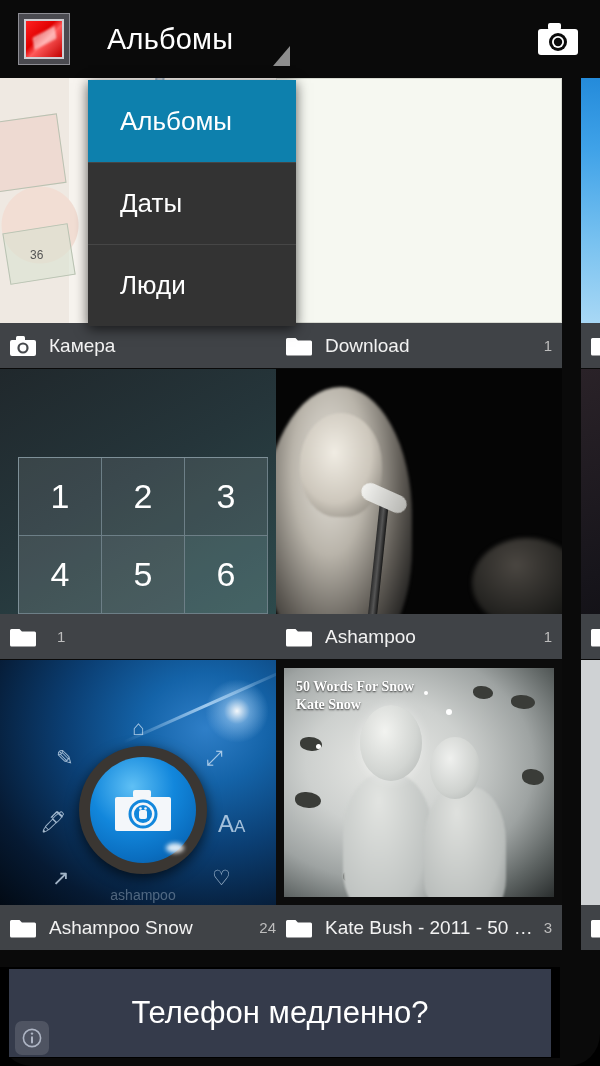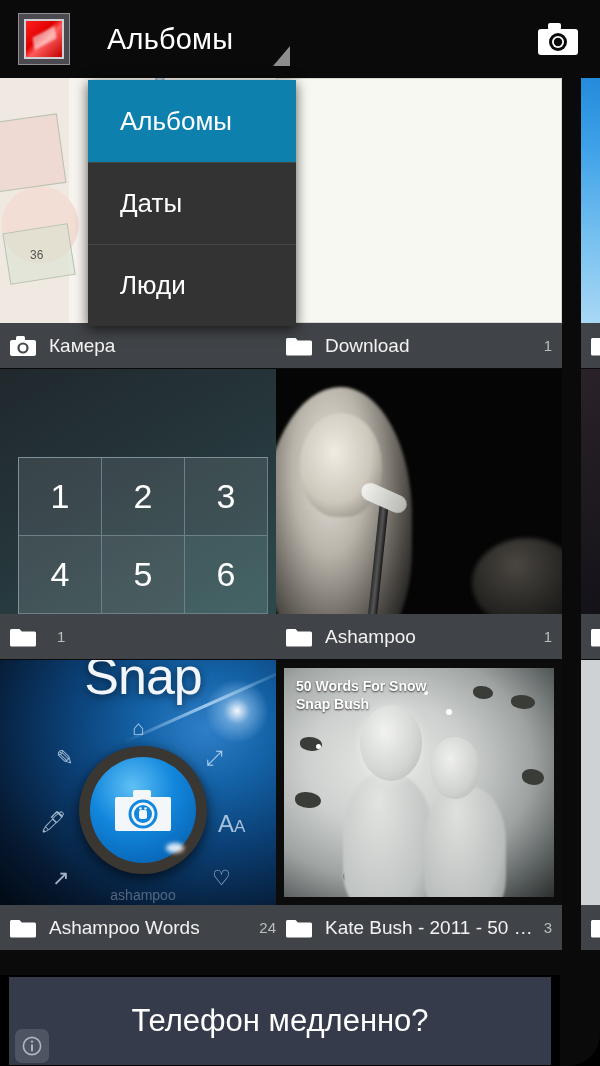--- a/index.html
+++ b/index.html
@@ -227,20 +227,21 @@
     position:absolute; left: 52%; top: 52%; width: 82px; height: 130px; border-radius: 42% 42% 30% 30%;
     background: radial-gradient(ellipse at 40% 20%, #dfe1de 0%, #b9bdbb 70%, #898e8d 100%);
     filter: blur(1px);
   }
   .art-kate .leaf { position: absolute; background: #3a3c38; border-radius: 40% 60% 45% 55%; filter: blur(.4px); }
   .art-kate .spark { position: absolute; background: #ffffff; border-radius: 50%; filter: blur(.6px); }
   .art-kate .cap {
     position: absolute; left: 12px; top: 10px;
     color: #ffffff; font-size: 14px; line-height: 1.25; font-weight: bold;
     text-shadow: 0 1px 2px rgba(0,0,0,.75);
+    font-family: Liberation Serif, serif;
   }
 
   .art-blue {
     width: 100%; height: 100%;
     background: linear-gradient(185deg,#1b83d6 0%, #3fa2e8 35%, #79c2f0 70%, #a9d8f5 100%);
   }
   .art-dark { width: 100%; height: 100%; background: linear-gradient(160deg,#2a2228 0%,#17151b 60%,#0d0c10 100%); }
   .art-grey { width: 100%; height: 100%; background: #cfd2d4; }
 
   
@@ -253,21 +254,21 @@
   .menu-item {
     height: 82px; display: flex; align-items: center;
     padding-left: 32px; color: #ffffff; font-size: 26px;
     border-top: 1px solid #464646;
   }
   .menu-item:first-child { border-top: none; }
   .menu-item.selected { background: #0d80ad; border-top: none; }
 
   
   .ad {
-    position: absolute; left: 0; bottom: 0; width: 560px; height: 91px;
+    position: absolute; left: 0; bottom: 8px; width: 560px; height: 91px;
     background: #000; display: flex; align-items: center; justify-content: center;
   }
   .ad-inner {
     position: relative;
     width: 542px; height: 88px; background: #353b4b;
     display: flex; align-items: center; justify-content: center; gap: 22px;
   }
   .ad-text { color: #ffffff; font-size: 31px; }
   .ad-cta {
     background: #5b84b8; border: 2px solid #9fb8d6;
@@ -428,21 +429,20 @@
               <path d="M0 3.5a1.5 1.5 0 0 1 1.5-1.5h8l2.4 2.6H24.5A1.5 1.5 0 0 1 26 6.1V18a1.5 1.5 0 0 1-1.5 1.5h-23A1.5 1.5 0 0 1 0 18z" fill="#fff"></path>
             </svg>
         </span>
         <span class="ltext"></span>
       </div>
     </div>
 
     <div class="cell row2 col0">
       <div class="thumb">
         <div class="art-snap">
-          <div class="word">Snap</div>
           <div class="flare"></div>
             <div class="flare-streak"></div>
           <div class="tool" style="left:132px;top:56px;">⌂</div>
           <div class="tool" style="left:56px;top:86px;">✎</div>
           <div class="tool" style="left:206px;top:86px;">⤢</div>
           <div class="tool" style="left:40px;top:150px;">🖊</div>
           <div class="tool" style="left:218px;top:150px;font-size:24px;">A<span style="font-size:17px;">A</span></div>
           <div class="tool" style="left:52px;top:206px;">↗</div>
           <div class="tool" style="left:212px;top:206px;">♡</div>
           <div class="ring">
@@ -460,21 +460,21 @@
           </div>
           <div class="wmark">ashampoo</div>
         </div>
       </div>
       <div class="label">
         <span class="folder-ic">
           <svg width="26" height="20" viewBox="0 0 26 20">
               <path d="M0 3.5a1.5 1.5 0 0 1 1.5-1.5h8l2.4 2.6H24.5A1.5 1.5 0 0 1 26 6.1V18a1.5 1.5 0 0 1-1.5 1.5h-23A1.5 1.5 0 0 1 0 18z" fill="#fff"></path>
             </svg>
         </span>
-        <span class="ltext">Ashampoo Words</span>
+        <span class="ltext">Ashampoo Snow</span>
         <span class="lcount">24</span>
       </div>
     </div>
 
     <div class="cell row2 col1">
       <div class="thumb">
         <div class="art-kate">
           <div class="photo">
             <div class="leaf" style="left:6%;top:30%;width:22px;height:14px;"></div>
             <div class="leaf" style="left:4%;top:54%;width:26px;height:16px;"></div>
@@ -485,21 +485,21 @@
             <div class="spark" style="left:12%;top:33%;width:5px;height:5px;"></div>
             <div class="spark" style="left:60%;top:18%;width:6px;height:6px;"></div>
             <div class="spark" style="left:52%;top:10%;width:4px;height:4px;"></div>
             <div class="spark" style="left:30%;top:56%;width:4px;height:4px;"></div>
             <div class="body1"></div>
               <div class="body2"></div>
             <div class="head1"></div>
               <div class="head2"></div>
             <div class="cap">
               <div>50 Words For Snow</div>
-              <div>Snap Bush</div>
+              <div>Kate Snow</div>
             </div>
           </div>
         </div>
       </div>
       <div class="label">
         <span class="folder-ic">
           <svg width="26" height="20" viewBox="0 0 26 20">
               <path d="M0 3.5a1.5 1.5 0 0 1 1.5-1.5h8l2.4 2.6H24.5A1.5 1.5 0 0 1 26 6.1V18a1.5 1.5 0 0 1-1.5 1.5h-23A1.5 1.5 0 0 1 0 18z" fill="#fff"></path>
             </svg>
         </span>

